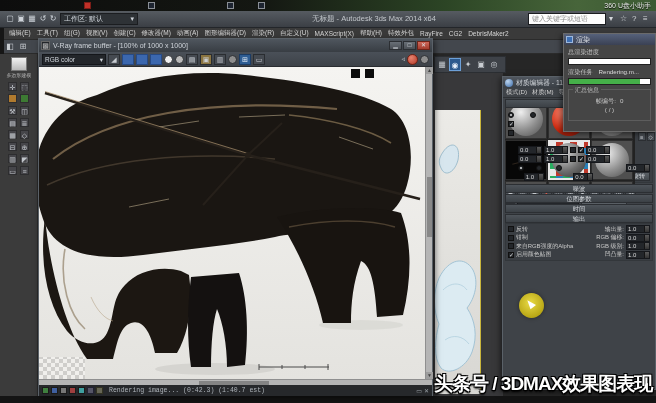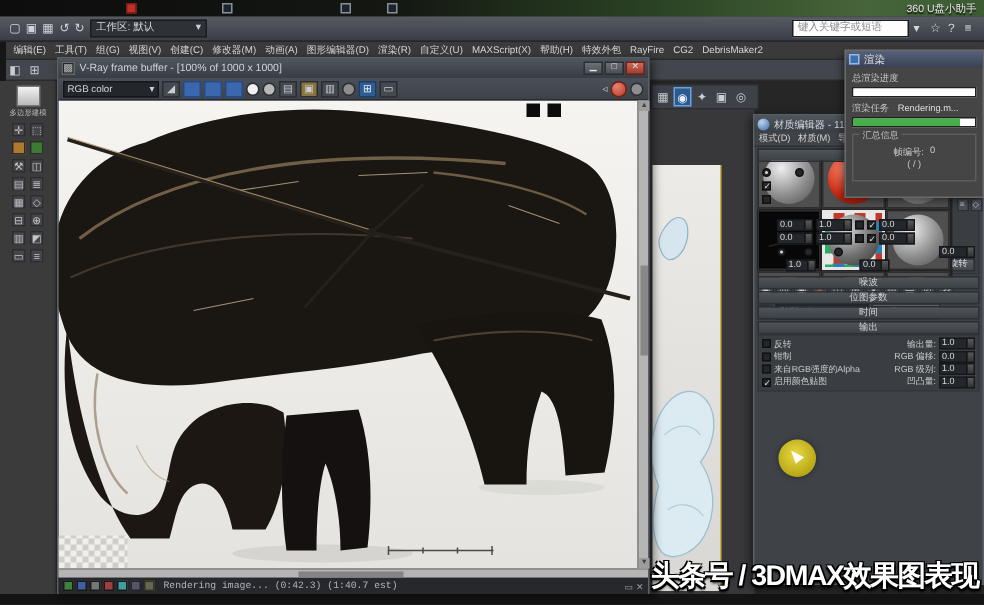--- a/index.html
+++ b/index.html
@@ -164,20 +164,21 @@
   <div class="abs" id="titlebar">
     <span class="qico" style="left:5px">▢</span>
     <span class="qico" style="left:16px">▣</span>
     <span class="qico" style="left:27px">▦</span>
     <span class="qico" style="left:38px">↺</span>
     <span class="qico" style="left:48px">↻</span>
     <span id="workspace">
       <span>工作区: 默认</span>
         <span>▾</span>
     </span>
+    <span id="apptitle">无标题 - Autodesk 3ds Max 2014 x64</span>
     <span id="searchbox">键入关键字或短语</span>
     <span class="tico" style="left:609px">▾</span>
     <span class="tico" style="left:620px">☆</span>
     <span class="tico" style="left:632px">?</span>
     <span class="tico" style="left:643px">≡</span>
   </div>
 
   <div class="abs" id="menubar">
     <span class="mi">编辑(E)</span>
     <span class="mi">工具(T)</span>

